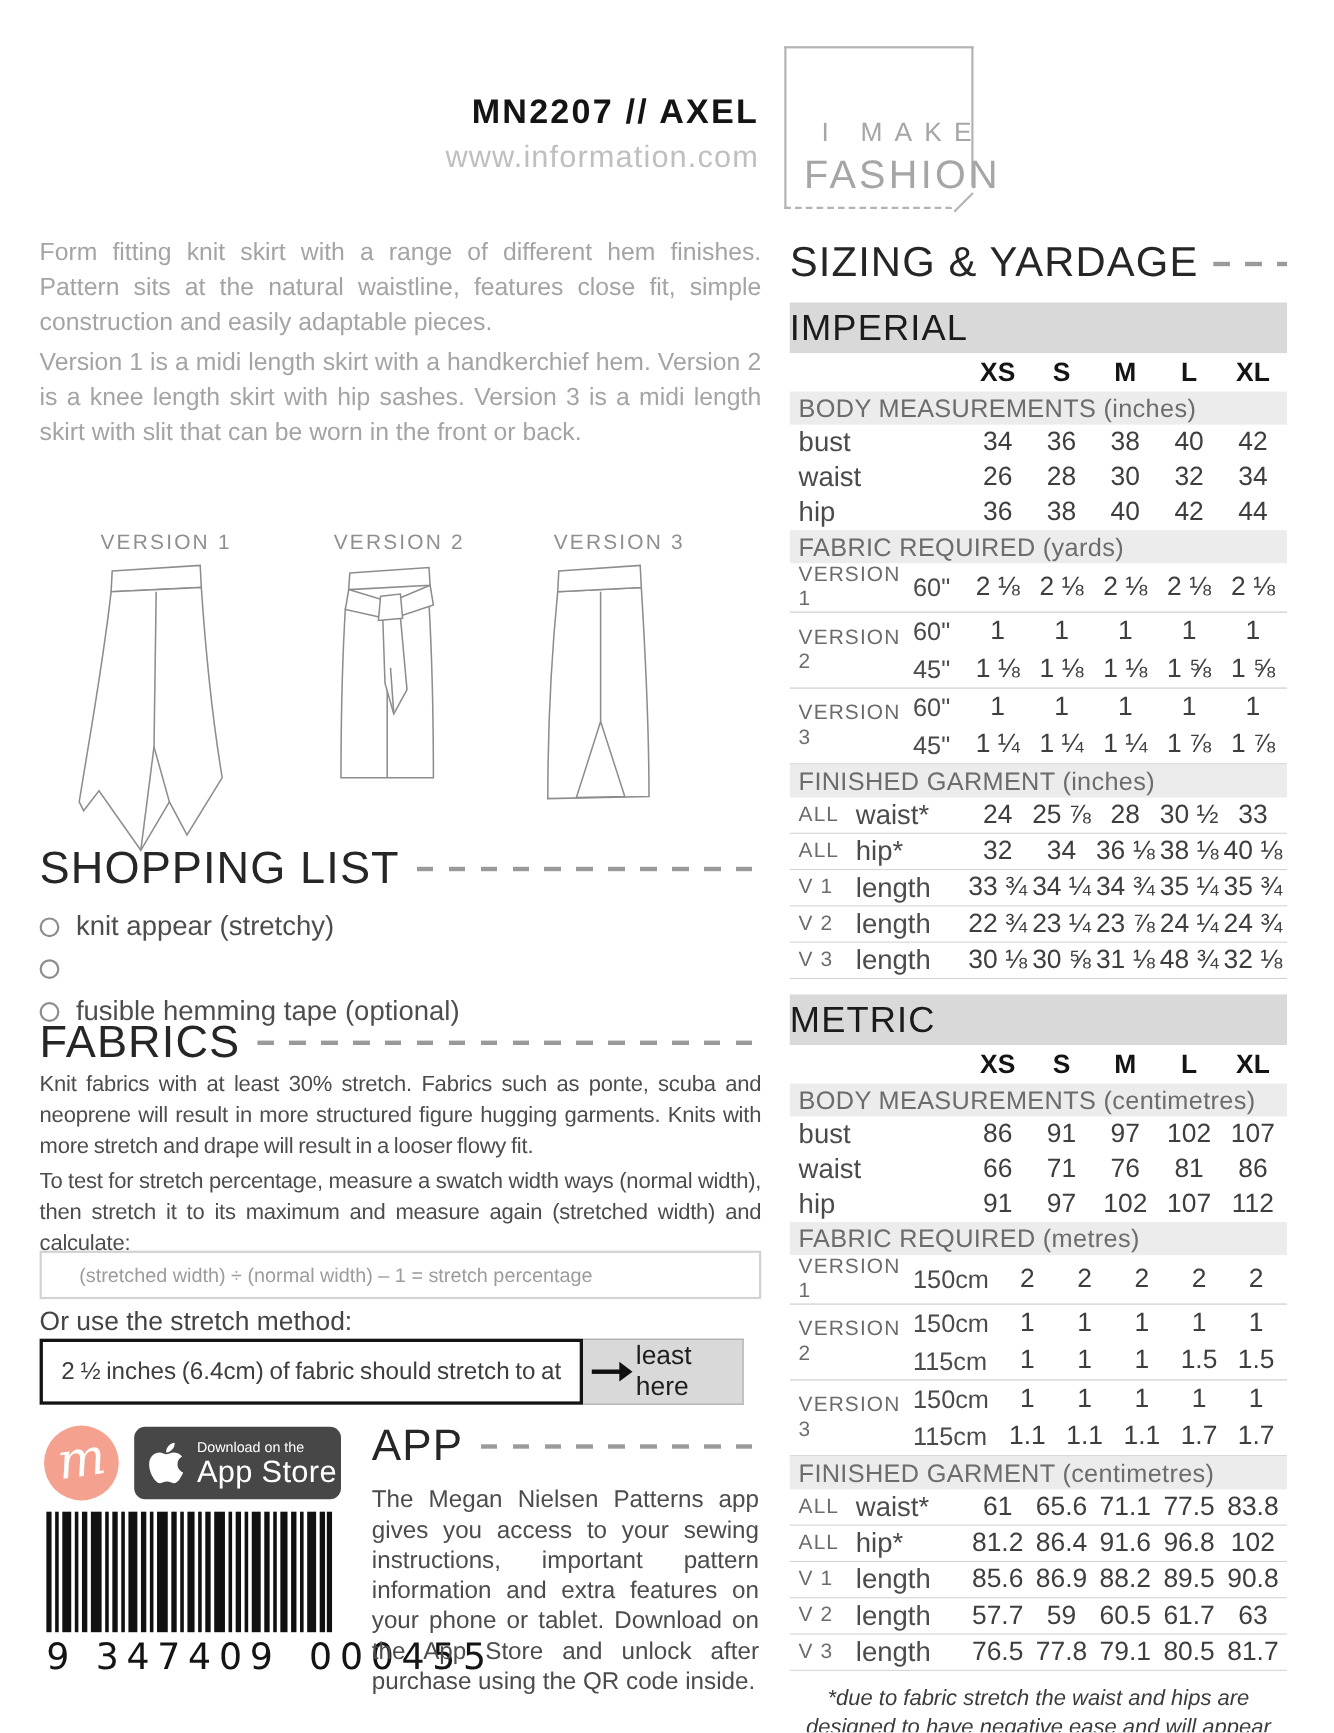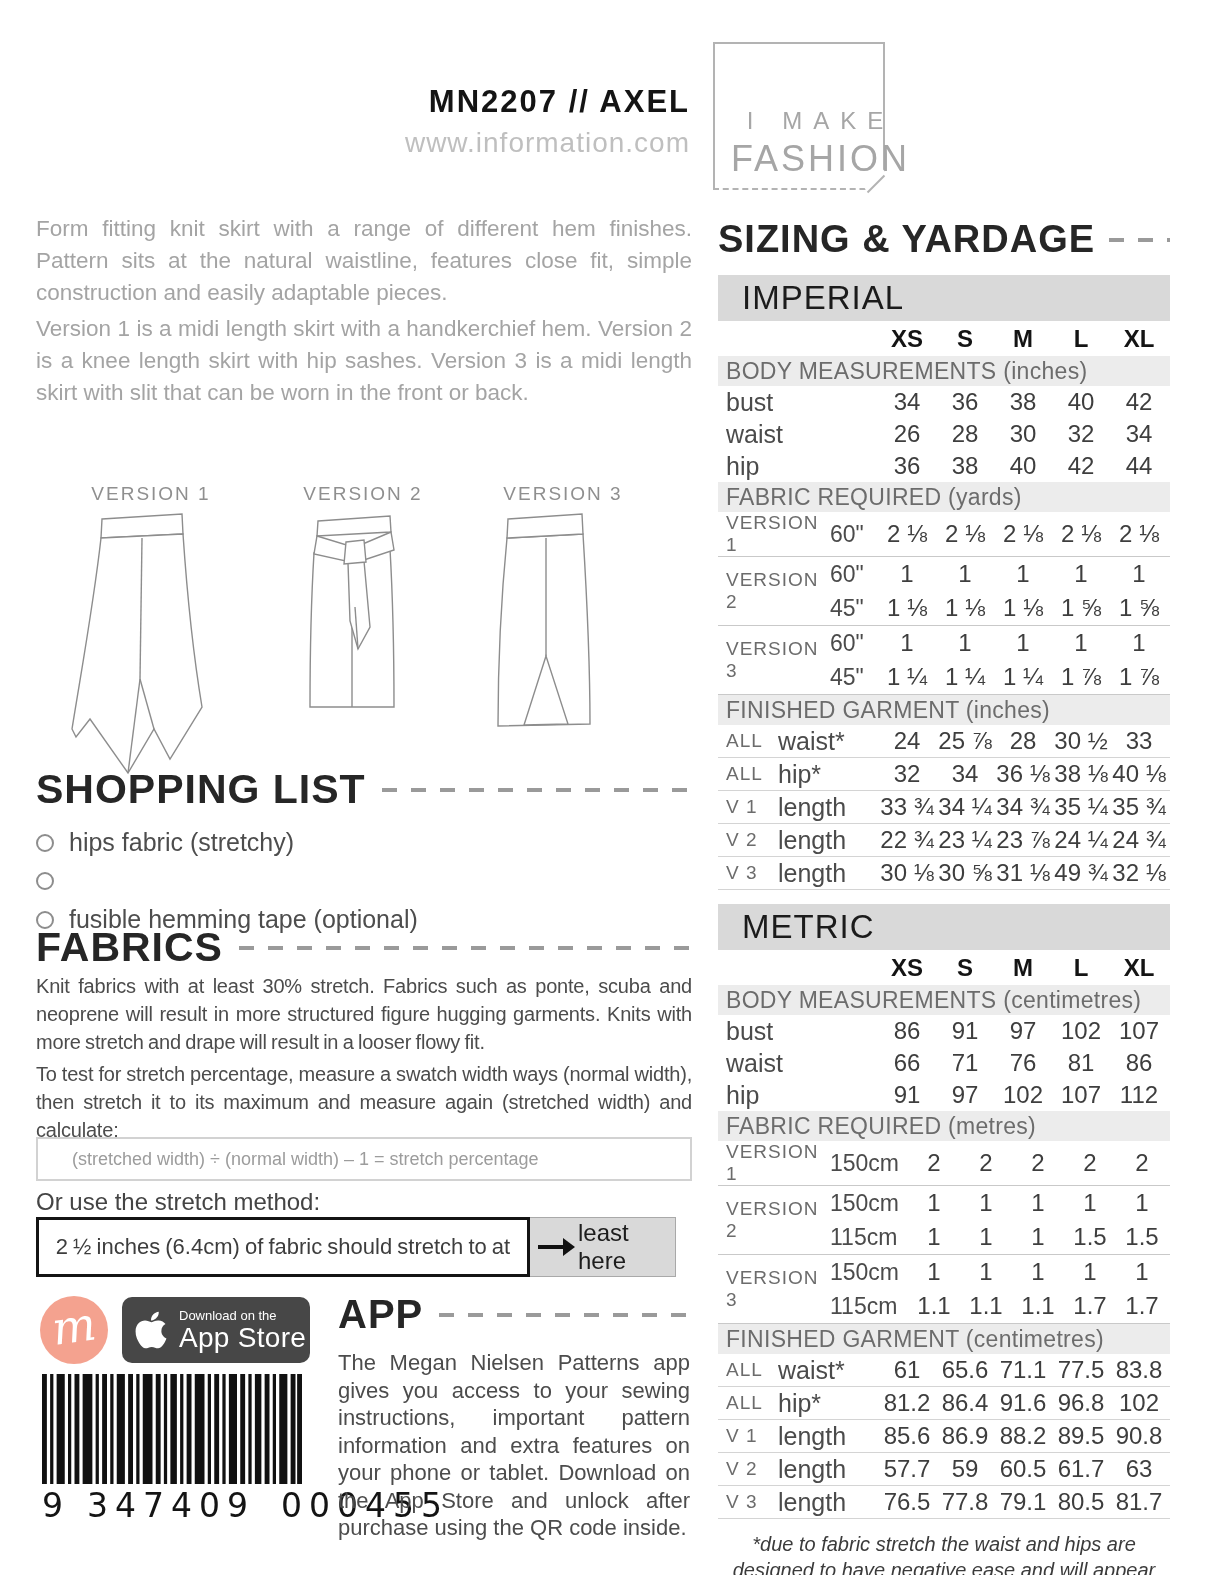--- a/index.html
+++ b/index.html
@@ -23,21 +23,21 @@
         color:#a4a4a4;text-align:justify;}
   .desc p{margin:0 0 4px 0;}
 
   .versions{position:absolute;left:36px;top:483px;width:640px;height:300px;}
   .vlabel{position:absolute;top:0;width:170px;text-align:center;font-size:19px;letter-spacing:2px;color:#8f8f8f;}
   .vsvg{position:absolute;}
   .vsvg path,.vsvg line{stroke:#8d8d8d;stroke-width:1.4;fill:#fff;}
   .vsvg .noline{fill:none;}
 
   .hrow{display:flex;align-items:center;}
-  .hrow h2{margin:0;font-size:41px;font-weight:700;color:#262626;letter-spacing:1px;white-space:nowrap;}
+  .hrow h2{margin:0;font-size:41px;font-weight:400;color:#262626;letter-spacing:1px;white-space:nowrap;}
   .dash{flex:1;height:4px;margin-left:16px;background:repeating-linear-gradient(90deg,#9a9a9a 0 15px,transparent 15px 29px);}
 
   .shopping{position:absolute;left:36px;top:766px;width:656px;}
   .sitem{display:flex;align-items:center;margin-top:15px;font-size:25px;color:#4d4d4d;}
   .bullet{width:14px;height:14px;border:2px solid #8d8d8d;border-radius:50%;margin-right:15px;flex:none;}
 
   .fabrics-h{position:absolute;left:36px;top:924px;width:656px;}
   .fabp1{position:absolute;left:36px;top:972px;width:656px;font-size:20px;line-height:28px;color:#4c4c4c;
          text-align:justify;letter-spacing:-0.2px;word-spacing:-1px;}
   .fabp2{position:absolute;left:36px;top:1060px;width:656px;font-size:20px;line-height:28px;color:#4c4c4c;
@@ -73,21 +73,21 @@
   .barcode svg{display:block;width:260px;height:110px;}
   .bcnum{display:flex;align-items:baseline;font-family:"DejaVu Sans",sans-serif;font-size:33px;color:#141414;margin-top:2px;}
   .bcnum .g1{margin-left:24px;letter-spacing:7px;}
   .bcnum .g2{margin-left:26px;letter-spacing:7px;}
 
   
   .sizing{position:absolute;left:718px;top:218px;width:452px;}
   .sizing .hrow h2{font-size:38px;letter-spacing:1px;}
   .sizing .hrow{margin-bottom:14px;}
   .sizing .hrow .dash{margin-left:14px;}
-  .banner{height:46px;background:#d9d9d9;display:flex;align-items:center;padding-left:24px;
+  .banner{height:46px;background:#d9d9d9;display:flex;align-items:center;padding-left:0;
           font-size:33px;letter-spacing:1px;color:#1b1b1b;font-weight:300;}
   .banner.metric{margin-top:14px;}
   .sheader{display:flex;align-items:center;height:35px;}
   .sheader .lab{width:160px;}
   .cells{display:flex;}
   .szcell{width:58px;text-align:center;font-weight:700;font-size:24px;color:#141414;}
   .band{height:30px;background:#ececec;display:flex;align-items:center;padding-left:8px;
         font-size:23px;color:#6c6c6c;letter-spacing:0.3px;}
   .drow{display:flex;align-items:center;height:32px;}
   .drow .lab{width:160px;padding-left:8px;box-sizing:border-box;font-size:25px;color:#4b4b4b;}
@@ -157,21 +157,21 @@
     </svg>
   </div>
 
   <div class="shopping">
     <div class="hrow">
       <h2>SHOPPING LIST</h2>
       <div class="dash"></div>
     </div>
     <div class="sitem">
       <span class="bullet"></span>
-      <span>hips fabric (stretchy)</span>
+      <span>knit appear (stretchy)</span>
     </div>
     <div class="sitem">
       <span class="bullet"></span>
     </div>
     <div class="sitem">
       <span class="bullet"></span>
       <span>fusible hemming tape (optional)</span>
     </div>
   </div>
 
@@ -421,21 +421,21 @@
           <span class="tcell">24 ¾</span>
         </span>
     </div>
     <div class="finrow">
       <span class="tag">V 3</span>
       <span class="name">length</span>
       <span class="cells">
           <span class="tcell">30 ⅛</span>
           <span class="tcell">30 ⅝</span>
           <span class="tcell">31 ⅛</span>
-          <span class="tcell">49 ¾</span>
+          <span class="tcell">48 ¾</span>
           <span class="tcell">32 ⅛</span>
         </span>
     </div>
 
     <div class="banner metric">METRIC</div>
     <div class="sheader">
       <span class="lab"></span>
       <span class="cells">
           <span class="szcell">XS</span>
           <span class="szcell">S</span>

